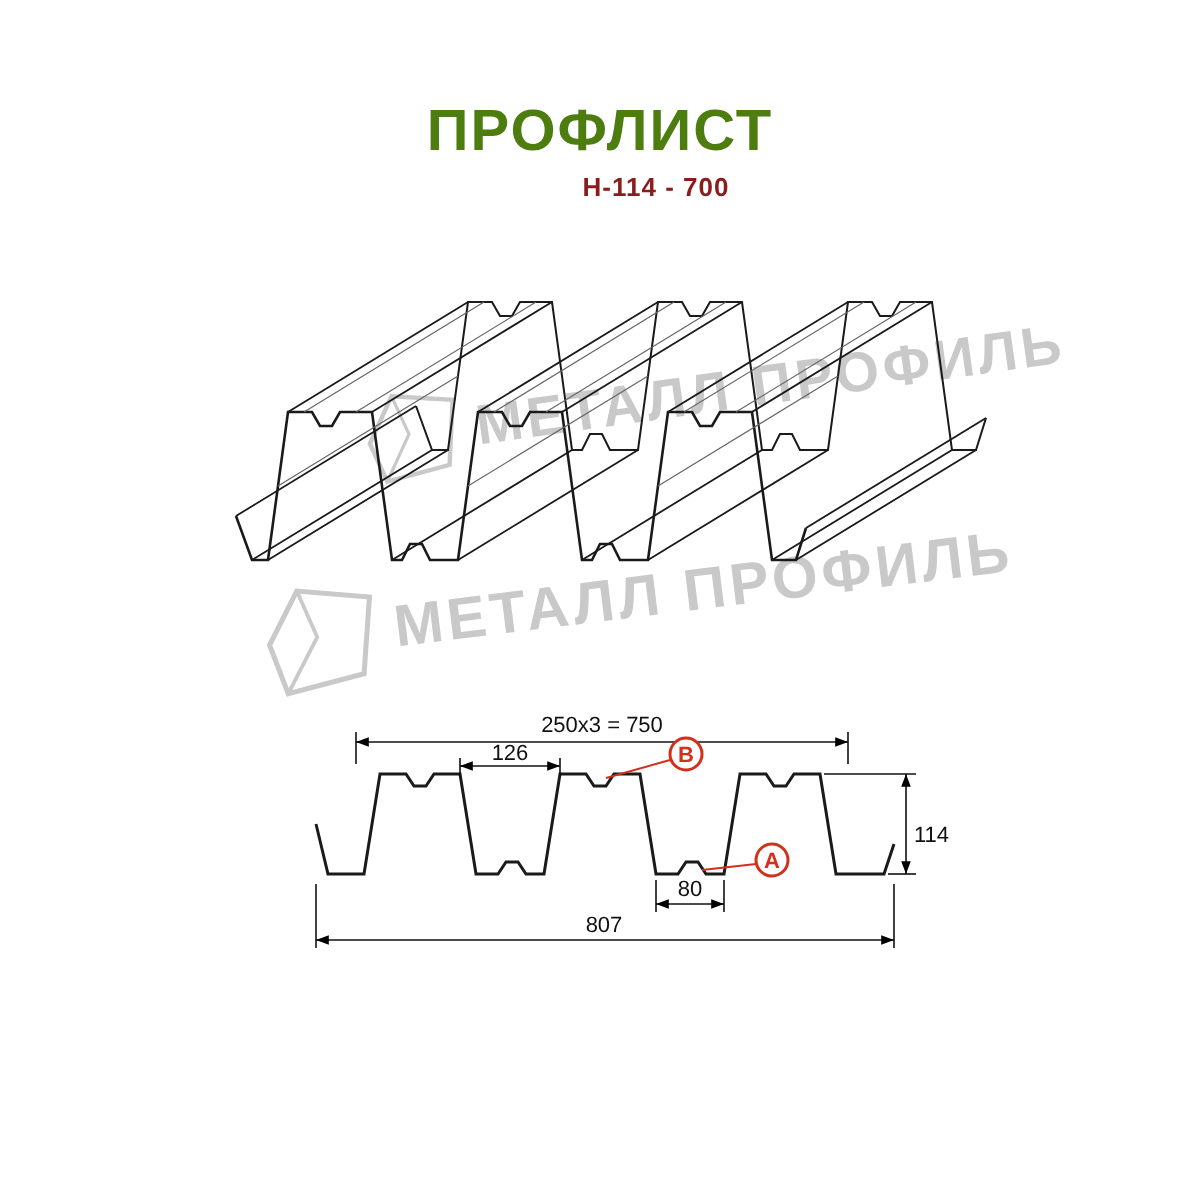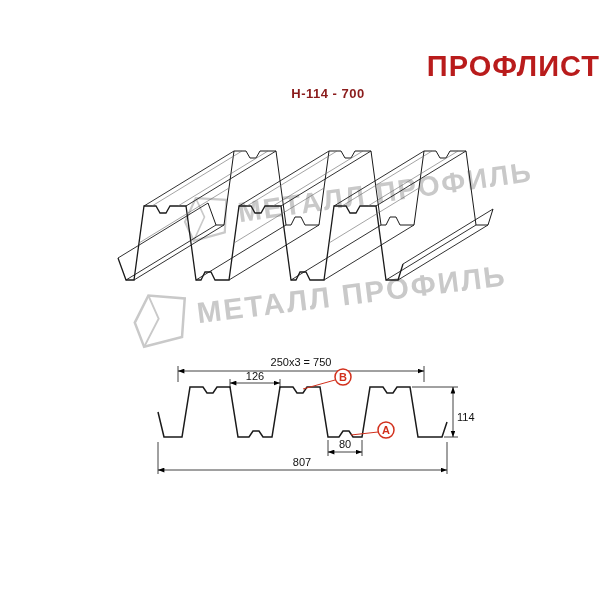--- a/index.html
+++ b/index.html
@@ -1,22 +1,22 @@
 <!DOCTYPE html>
 <html><head>
 <meta charset="utf-8">
 <style>
   html,body{margin:0;padding:0;background:#fff;}
   .page{
     position:relative;width:600px;height:600px;background:#ffffff;
     font-family:"Liberation Sans",sans-serif;overflow:hidden;
   }
   .title{
-    position:absolute;top:50px;left:0;width:100%;text-align:right;
-    font-size:29px;font-weight:700;letter-spacing:1px;color:#b91c1c;
+    position:absolute;top:50px;left:0;width:100%;text-align:center;
+    font-size:29px;font-weight:700;letter-spacing:1px;color:#4d7c0f;
   }
   .subtitle{
     position:absolute;top:86px;left:0;width:100%;text-align:center;
     font-size:13px;font-weight:700;letter-spacing:.5px;color:#8b1c1c;padding-left:28px;
   }
   .footer{
     position:absolute;top:529px;left:0;width:100%;text-align:center;
     font-size:14px;font-weight:400;letter-spacing:.4px;color:#222;
   }
   svg.draw{position:absolute;left:0;top:0;}

